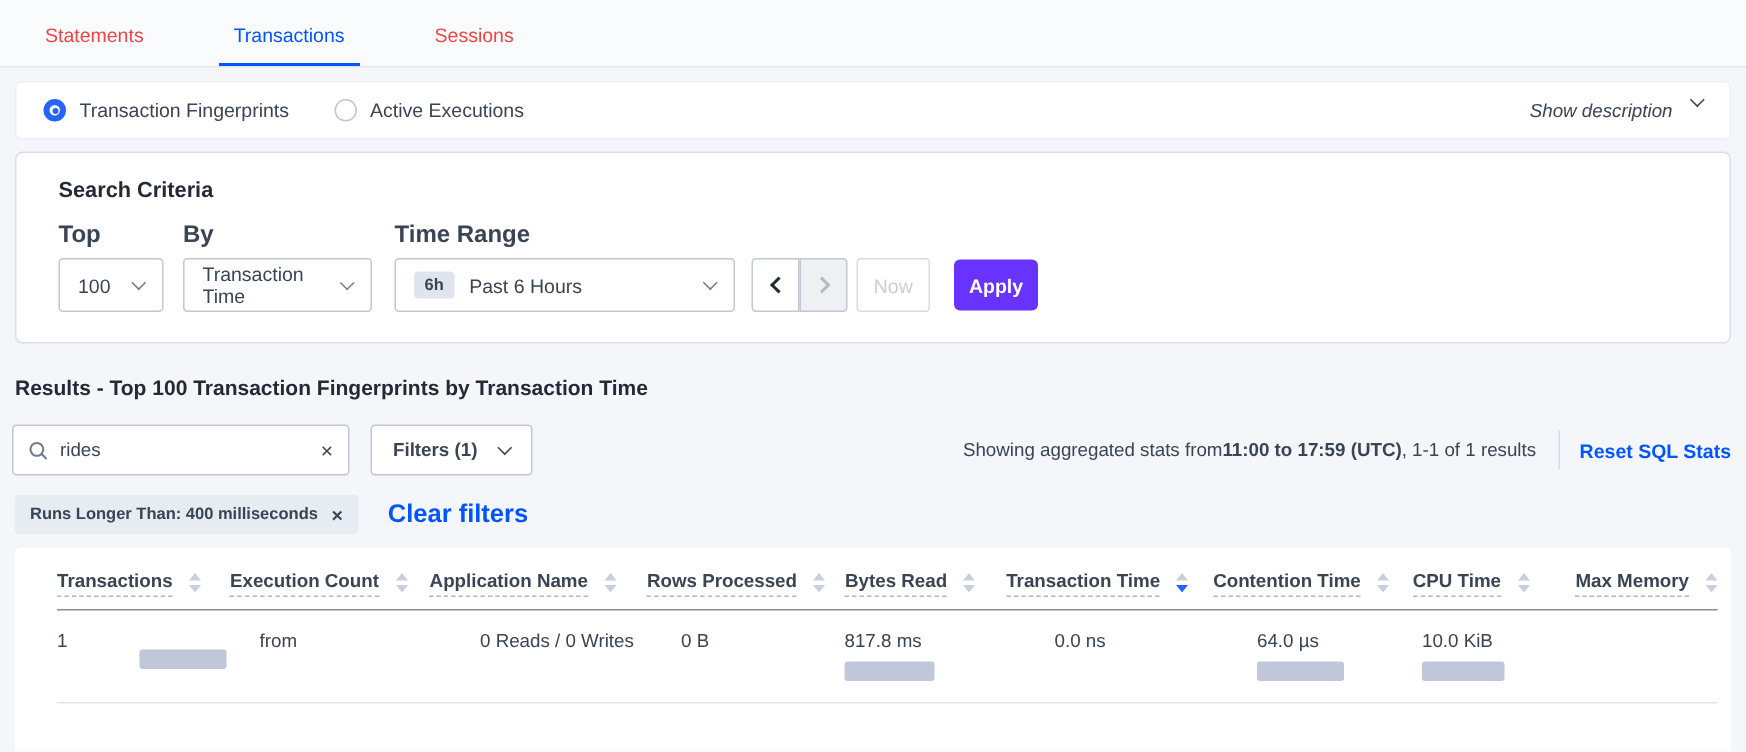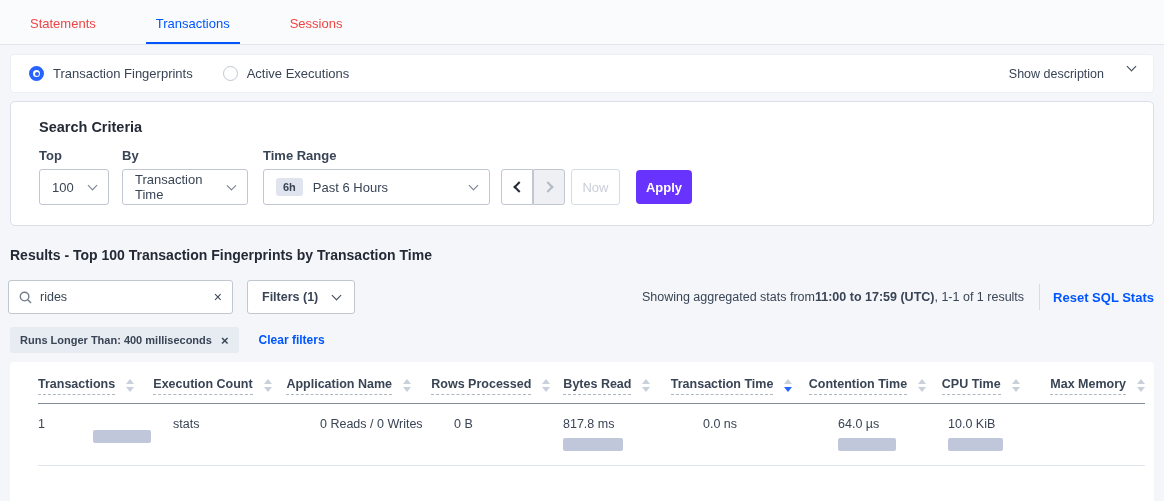--- a/index.html
+++ b/index.html
@@ -17,32 +17,32 @@
   .tab.active::after { content:""; position:absolute; left:-4px; right:-4px; bottom:0; height:2px; background:#0055ff; }
   
   .radio-card { background:#fff; border:1px solid #eceff4; border-radius:4px;
     margin:9px 10px 0; height:39px; display:flex; align-items:center; padding:0 18px; flex:none; }
   .radio-opt { display:flex; align-items:center; gap:9px; font-size:13px; margin-right:30px; cursor:pointer; }
   .radio-outer { width:15px; height:15px; border-radius:50%; border:1.5px solid #c0c7d1; background:#fff;
     display:flex; align-items:center; justify-content:center; }
   .radio-outer.sel { border:4.5px solid #2763ff; }
   .radio-outer.sel .radio-dot { width:4px; height:4px; border-radius:50%; background:#2763ff; }
   .spacer { flex:1; }
-  .show-desc { font-size:12.5px; display:flex; align-items:flex-start; gap:24px; cursor:pointer; }
+  .show-desc { font-size:12.5px; display:flex; align-items:flex-start; gap:13px; cursor:pointer;font-style:italic; }
   
   .chev { width:7px; height:7px; border-right:1.6px solid #394455; border-bottom:1.6px solid #394455;
     transform:rotate(45deg); margin-top:-4px; display:inline-block; }
   .chev.gray { border-color:#737b8c; }
   
   .criteria-card { background:#fff; border:1px solid #d9dfe9; border-radius:5px;
     margin:8px 10px 0; padding:17px 28px 20px; flex:none; }
   .criteria-title { font-size:14.5px; font-weight:700; color:#242a35; }
   .controls { display:flex; align-items:flex-end; margin-top:13px; }
   .ctl-group { display:flex; flex-direction:column; }
-  .ctl-label { font-size:13px; font-weight:700; color:#394455; margin-bottom:6px; }
+  .ctl-label { font-size:16px; font-weight:700; color:#394455; margin-bottom:6px; }
   .selectbox { height:36px; border:1px solid #c0c7d1; border-radius:3px; background:#fff;
     display:flex; align-items:center; padding:0 12px; font-size:13px; color:#394455; cursor:pointer; }
   .selectbox .chev { margin-left:auto; }
   .sel-top { width:70px; margin-right:13px; }
   .sel-by { width:126px; margin-right:15px; }
   .sel-time { width:227px; margin-right:11px; }
   .time-badge { background:#dfe4ee; color:#394455; font-size:11px; font-weight:700;
     border-radius:3px; padding:3px 7px; margin-right:10px; }
   .arrow-group { display:flex; height:36px; margin-right:6px; }
   .arrow-btn { width:32px; height:36px; border:1px solid #c0c7d1; background:#fff;
@@ -69,21 +69,21 @@
     display:flex; align-items:center; gap:15px; padding:0 14px; font-size:12.5px; font-weight:700;
     color:#394455; margin-right:9px; cursor:pointer; }
   .stats { margin-left:auto; font-size:12.5px; color:#394455; display:flex; align-items:center; }
   .stats b { font-weight:700; }
   .vdiv { width:1px; height:26px; background:#d6dce6; margin:0 13px 0 15px; }
   .link { color:#0055ff; font-size:13px; font-weight:700; cursor:pointer; white-space:nowrap; }
   .chiprow { display:flex; align-items:center; margin:13px 10px 0; flex:none; }
   .chip { background:#e7ebf2; border-radius:3px; height:26px; display:flex; align-items:center;
     padding:0 10px; font-size:11px; font-weight:700; color:#394455; gap:9px; }
   .chip .clear-x { font-size:13px; }
-  .clear-filters { margin-left:20px; font-size:12px; }
+  .clear-filters { margin-left:20px; font-size:17px; }
   
   .table-card { background:#fff; border-radius:4px 4px 0 0; margin:9px 10px 0; flex:1;
     padding:0 9px 0 28px; display:flex; flex-direction:column; }
   .thead { display:flex; padding-top:15px; padding-bottom:8px; border-bottom:1px solid #858d9c; }
   .th { display:flex; align-items:flex-start; font-size:12.5px; font-weight:700; color:#394455; }
   .th .lbl { border-bottom:1px dashed #aeb7c4; padding-bottom:3px; white-space:nowrap; cursor:help; }
   .sort { margin-left:11px; margin-top:2px; cursor:pointer; flex:none; }
   .c1{width:117px;} .c2{width:135px;} .c3{width:147px;} .c4{width:134px;} .c5{width:109px;}
   .c6{width:140px;} .c7{width:135px;} .c8{width:110px;} .c9{flex:1;}
   .trow { display:flex; padding-top:13px; padding-bottom:14px; border-bottom:1px solid #e0e5eb; }
@@ -258,21 +258,21 @@
           <path d="M4 13L0 8h8z" fill="#c9cfdb"></path>
         </svg>
     </div>
   </div>
 
   <div class="trow">
     <div class="td c2 cell-exec">
       <span>1</span>
       <span class="bar"></span>
     </div>
-    <div class="td c3">stats</div>
+    <div class="td c3">from</div>
     <div class="td c4">0 Reads / 0 Writes</div>
     <div class="td c5">0 B</div>
     <div class="td c6 vstack">
       <div>817.8 ms</div>
       <div class="bar" style="width:60px"></div>
     </div>
     <div class="td c7">0.0 ns</div>
     <div class="td c8 vstack">
       <div>64.0 µs</div>
       <div class="bar" style="width:58px"></div>

